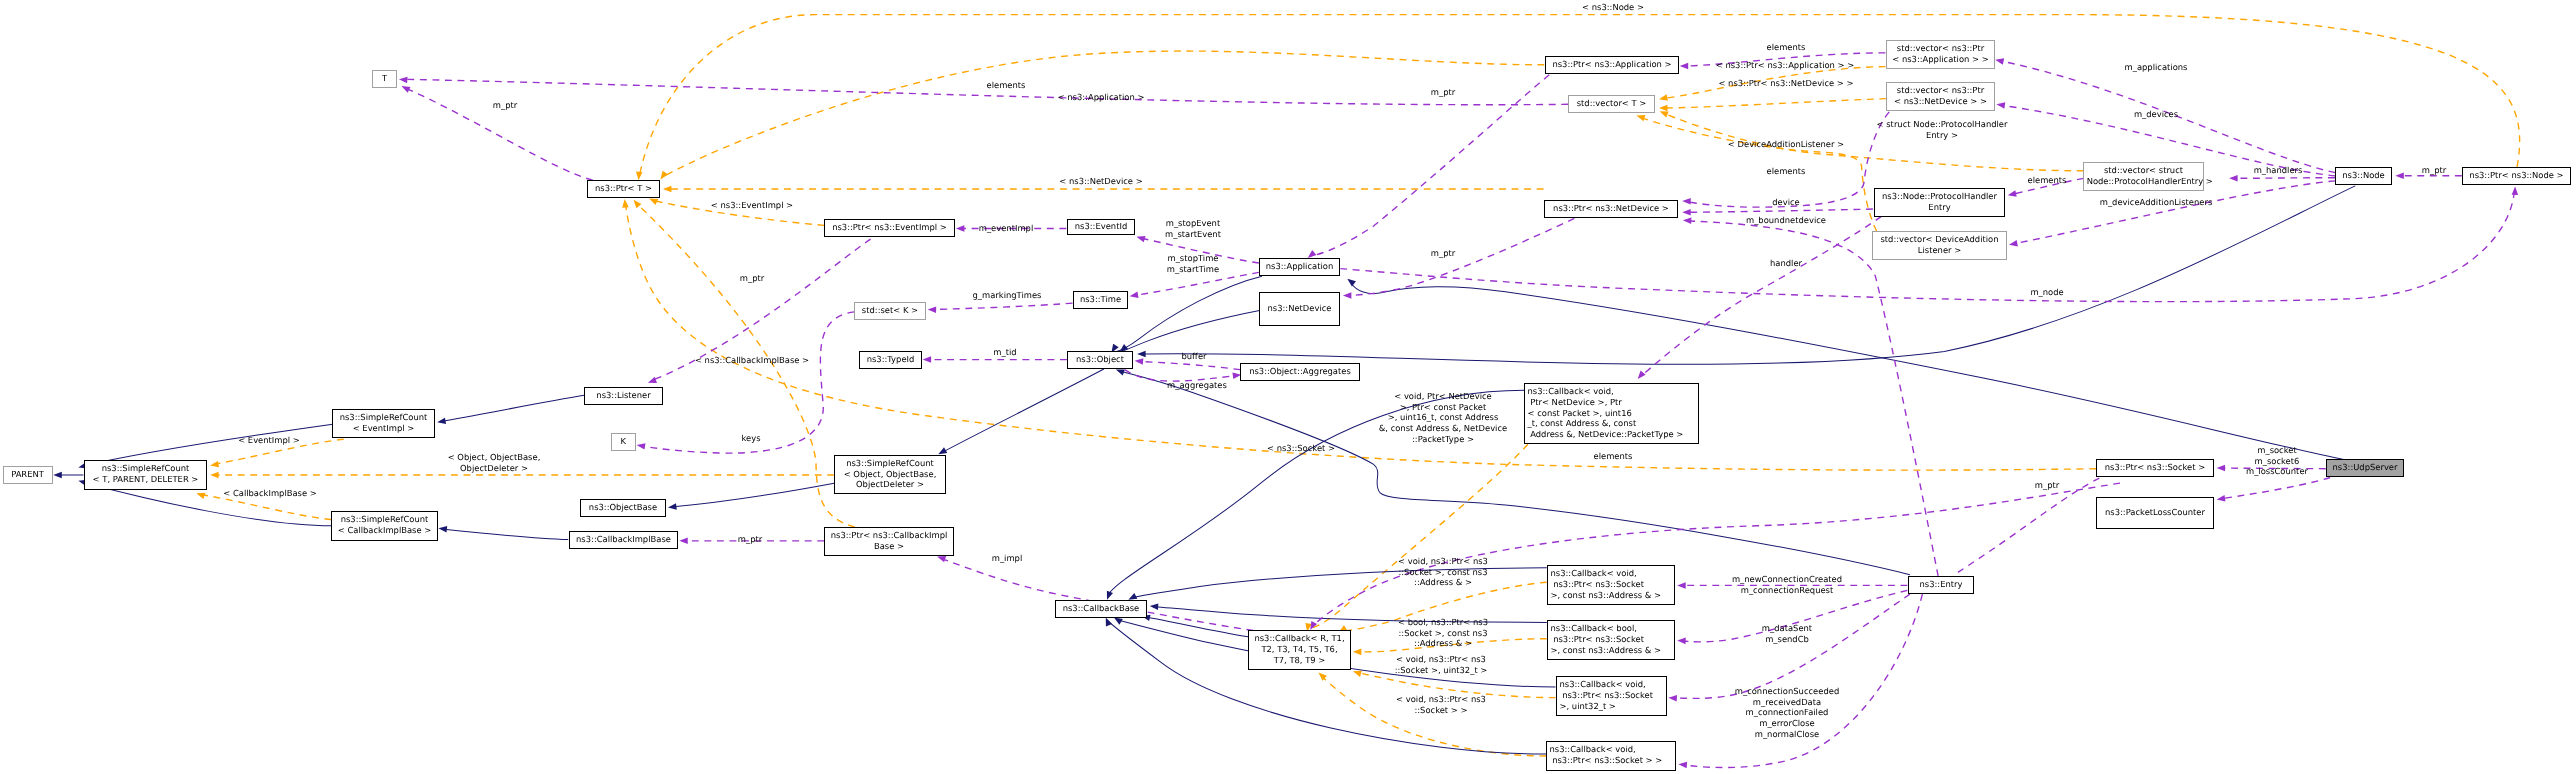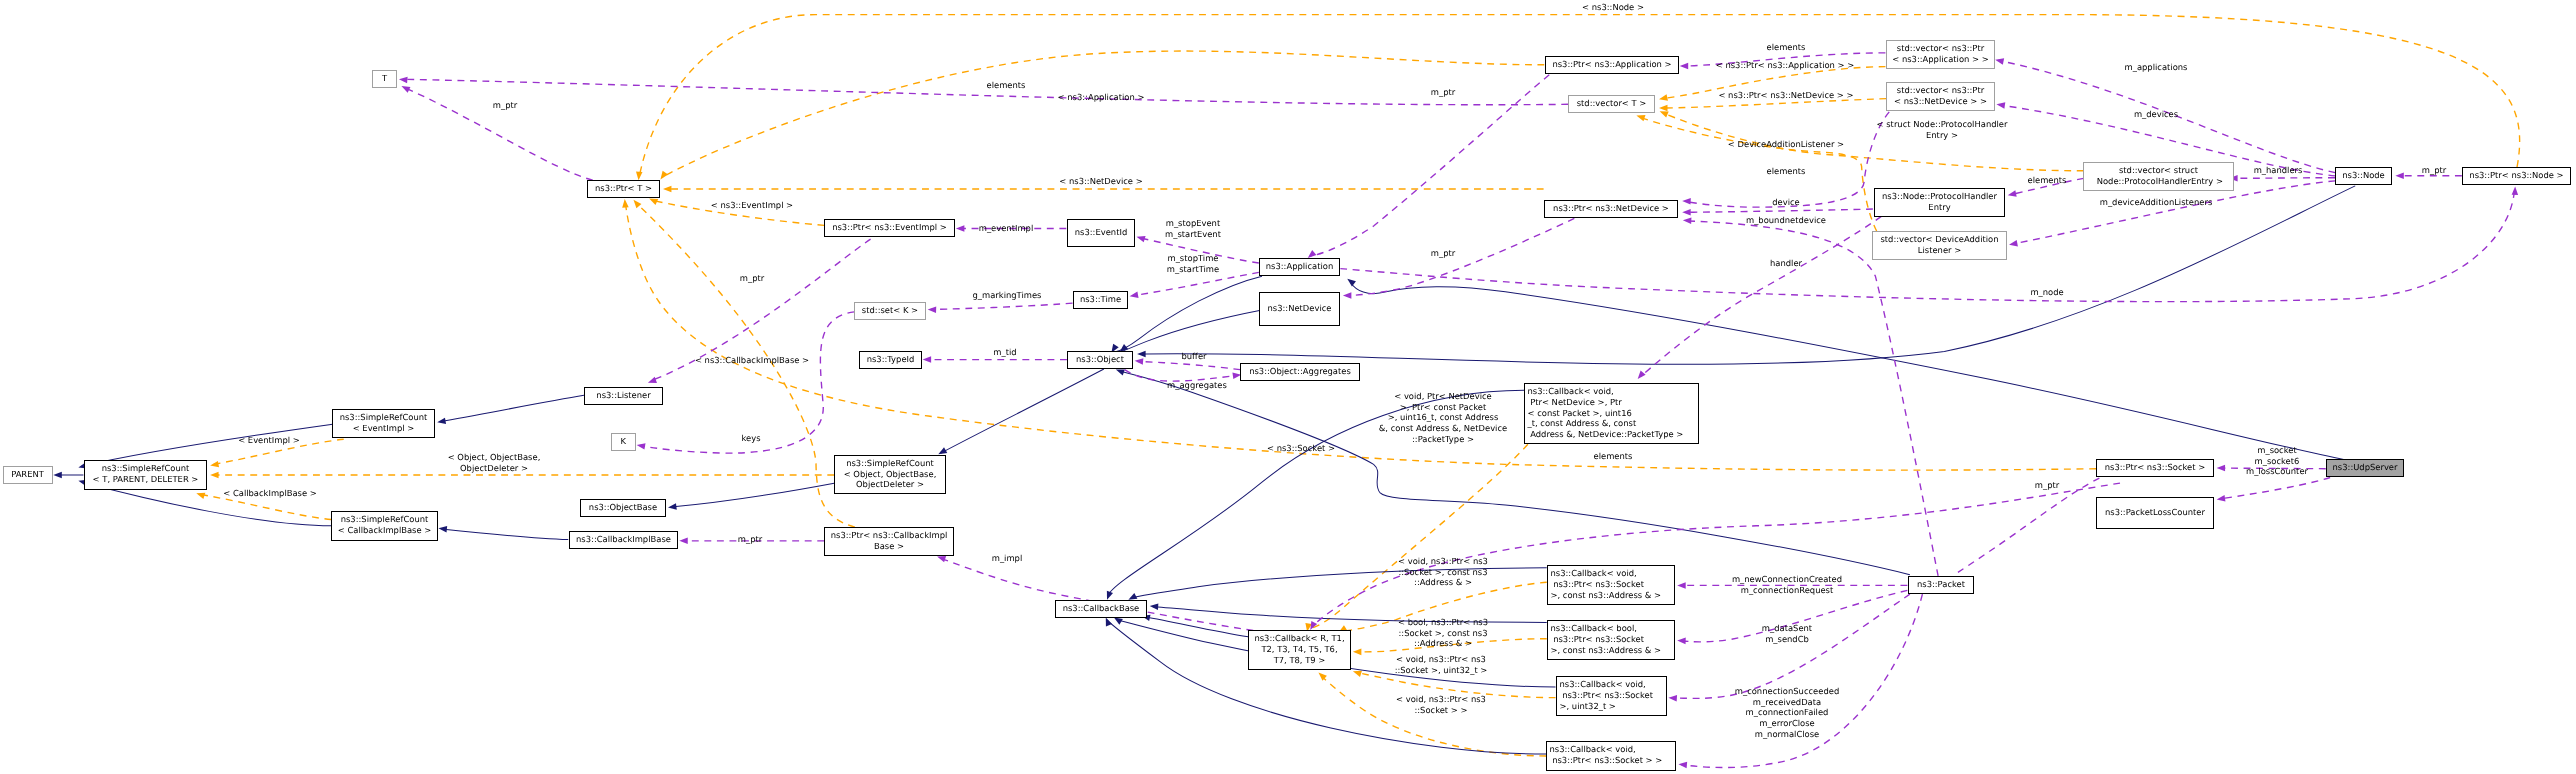--- a/index.html
+++ b/index.html
@@ -165,21 +165,21 @@
     <path class="e-u" d="M 3347,762 C 3300,785 3230,840 3170,880 C 3145,897 3125,910 3119,914" fill="none" stroke="#9A32CD" stroke-width="2.2" stroke-dasharray="11,9"></path>
     <polygon points="0,0 -13.5,5.2 -13.5,-5.2" fill="#9A32CD" transform="translate(3114,918) rotate(216)"></polygon>
     <path class="e-u" d="M 2510,348 C 2430,385 2330,430 2250,455 C 2210,467 2160,471 2146,471" fill="none" stroke="#9A32CD" stroke-width="2.2" stroke-dasharray="11,9"></path>
     <polygon points="0,0 -13.5,5.2 -13.5,-5.2" fill="#9A32CD" transform="translate(2141,471) rotate(180)"></polygon>
     </g>
   </svg>
   <div class="layer">
     <div class="node faint" style="left:372px;top:70px;width:25px;height:18px"><span>T</span></div>
     <div class="node" style="left:587px;top:180px;width:73px;height:18px"><span>ns3::Ptr&lt; T &gt;</span></div>
     <div class="node" style="left:824px;top:219px;width:131px;height:18px"><span>ns3::Ptr&lt; ns3::EventImpl &gt;</span></div>
-    <div class="node" style="left:1067px;top:219px;width:68px;height:28px"><span>ns3::EventId</span></div>
+    <div class="node" style="left:1067px;top:219px;width:68px;height:16px"><span>ns3::EventId</span></div>
     <div class="node" style="left:1259px;top:258px;width:81px;height:18px"><span>ns3::Application</span></div>
     <div class="node" style="left:1259px;top:292px;width:81px;height:34px"><span>ns3::NetDevice</span></div>
     <div class="node" style="left:1073px;top:291px;width:55px;height:18px"><span>ns3::Time</span></div>
     <div class="node faint" style="left:854px;top:302px;width:72px;height:18px"><span>std::set&lt; K &gt;</span></div>
     <div class="node" style="left:859px;top:351px;width:63px;height:18px"><span>ns3::TypeId</span></div>
     <div class="node" style="left:1067px;top:351px;width:66px;height:18px"><span>ns3::Object</span></div>
     <div class="node" style="left:1240px;top:363px;width:120px;height:18px"><span>ns3::Object::Aggregates</span></div>
     <div class="node" style="left:584px;top:387px;width:79px;height:18px"><span>ns3::Listener</span></div>
     <div class="node faint" style="left:611px;top:433px;width:24.5px;height:18px"><span>K</span></div>
     <div class="node" style="left:332px;top:409px;width:103px;height:29px"><span>ns3::SimpleRefCount</span><span>&lt; EventImpl &gt;</span></div>
@@ -190,45 +190,45 @@
     <div class="node" style="left:580px;top:499px;width:86px;height:18px"><span>ns3::ObjectBase</span></div>
     <div class="node" style="left:569px;top:531px;width:109px;height:18px"><span>ns3::CallbackImplBase</span></div>
     <div class="node" style="left:824px;top:527px;width:130px;height:29px"><span>ns3::Ptr&lt; ns3::CallbackImpl</span><span>Base &gt;</span></div>
     <div class="node" style="left:1055px;top:600px;width:92px;height:18px"><span>ns3::CallbackBase</span></div>
     <div class="node" style="left:1248px;top:630px;width:103px;height:40px"><span>ns3::Callback&lt; R, T1,</span><span>T2, T3, T4, T5, T6,</span><span>T7, T8, T9 &gt;</span></div>
     <div class="node left" style="left:1524px;top:383px;width:175px;height:61px"><span>ns3::Callback&lt; void,</span><span> Ptr&lt; NetDevice &gt;, Ptr</span><span>&lt; const Packet &gt;, uint16</span><span>_t, const Address &amp;, const</span><span> Address &amp;, NetDevice::PacketType &gt;</span></div>
     <div class="node left" style="left:1547px;top:565px;width:128px;height:40px"><span>ns3::Callback&lt; void,</span><span> ns3::Ptr&lt; ns3::Socket</span><span>&gt;, const ns3::Address &amp; &gt;</span></div>
     <div class="node left" style="left:1547px;top:620px;width:128px;height:40px"><span>ns3::Callback&lt; bool,</span><span> ns3::Ptr&lt; ns3::Socket</span><span>&gt;, const ns3::Address &amp; &gt;</span></div>
     <div class="node left" style="left:1556px;top:676px;width:111px;height:40px"><span>ns3::Callback&lt; void,</span><span> ns3::Ptr&lt; ns3::Socket</span><span>&gt;, uint32_t &gt;</span></div>
     <div class="node left" style="left:1546px;top:741px;width:130px;height:29.5px"><span>ns3::Callback&lt; void,</span><span> ns3::Ptr&lt; ns3::Socket &gt; &gt;</span></div>
-    <div class="node" style="left:1908px;top:576px;width:66px;height:18px"><span>ns3::Packet</span></div>
+    <div class="node" style="left:1908px;top:576px;width:66px;height:18px"><span>ns3::Entry</span></div>
     <div class="node faint" style="left:1886px;top:40px;width:109px;height:29px"><span>std::vector&lt; ns3::Ptr</span><span>&lt; ns3::Application &gt; &gt;</span></div>
     <div class="node faint" style="left:1886px;top:82px;width:109px;height:29px"><span>std::vector&lt; ns3::Ptr</span><span>&lt; ns3::NetDevice &gt; &gt;</span></div>
     <div class="node faint" style="left:1568px;top:95px;width:87px;height:18px"><span>std::vector&lt; T &gt;</span></div>
     <div class="node" style="left:1545px;top:56px;width:134px;height:18px"><span>ns3::Ptr&lt; ns3::Application &gt;</span></div>
     <div class="node" style="left:1544px;top:200px;width:134px;height:18px"><span>ns3::Ptr&lt; ns3::NetDevice &gt;</span></div>
-    <div class="node faint" style="left:2083px;top:162px;width:151px;height:29px"><span>std::vector&lt; struct</span><span> Node::ProtocolHandlerEntry &gt;</span></div>
+    <div class="node faint" style="left:2083px;top:162px;width:121px;height:29px"><span>std::vector&lt; struct</span><span> Node::ProtocolHandlerEntry &gt;</span></div>
     <div class="node" style="left:1874px;top:188px;width:131px;height:29px"><span>ns3::Node::ProtocolHandler</span><span>Entry</span></div>
     <div class="node faint" style="left:1872px;top:231px;width:135px;height:29px"><span>std::vector&lt; DeviceAddition</span><span>Listener &gt;</span></div>
     <div class="node" style="left:2335px;top:167px;width:57px;height:18px"><span>ns3::Node</span></div>
     <div class="node" style="left:2462px;top:167px;width:109px;height:18px"><span>ns3::Ptr&lt; ns3::Node &gt;</span></div>
     <div class="node" style="left:2096px;top:459px;width:118px;height:18px"><span>ns3::Ptr&lt; ns3::Socket &gt;</span></div>
     <div class="node" style="left:2096px;top:497px;width:118px;height:32px"><span>ns3::PacketLossCounter</span></div>
     <div class="node hl" style="left:2326px;top:459px;width:78px;height:18px"><span>ns3::UdpServer</span></div>
   </div>
   <div class="layer">
     <div class="lbl" style="left:1613px;top:1.9px"><div>&lt; ns3::Node &gt;</div></div>
     <div class="lbl" style="left:1786px;top:42px"><div>elements</div></div>
     <div class="lbl" style="left:2156px;top:62px"><div>m_applications</div></div>
     <div class="lbl" style="left:1785px;top:60px"><div>&lt; ns3::Ptr&lt; ns3::Application &gt; &gt;</div></div>
     <div class="lbl" style="left:1006px;top:80px"><div>elements</div></div>
     <div class="lbl" style="left:505px;top:100px"><div>m_ptr</div></div>
     <div class="lbl" style="left:1101px;top:92px"><div>&lt; ns3::Application &gt;</div></div>
     <div class="lbl" style="left:1443px;top:87px"><div>m_ptr</div></div>
-    <div class="lbl" style="left:1786px;top:90px"><div>&lt; ns3::Ptr&lt; ns3::NetDevice &gt; &gt;</div></div>
+    <div class="lbl" style="left:1786px;top:78px"><div>&lt; ns3::Ptr&lt; ns3::NetDevice &gt; &gt;</div></div>
     <div class="lbl" style="left:2156px;top:109px"><div>m_devices</div></div>
     <div class="lbl" style="left:1942px;top:119px"><div>&lt; struct Node::ProtocolHandler</div><div>Entry &gt;</div></div>
     <div class="lbl" style="left:1786px;top:139px"><div>&lt; DeviceAdditionListener &gt;</div></div>
     <div class="lbl" style="left:1101px;top:176px"><div>&lt; ns3::NetDevice &gt;</div></div>
     <div class="lbl" style="left:2047px;top:175px"><div>elements</div></div>
     <div class="lbl" style="left:2278px;top:165px"><div>m_handlers</div></div>
     <div class="lbl" style="left:2434px;top:165px"><div>m_ptr</div></div>
     <div class="lbl" style="left:752px;top:200px"><div>&lt; ns3::EventImpl &gt;</div></div>
     <div class="lbl" style="left:1006px;top:223px"><div>m_eventImpl</div></div>
     <div class="lbl" style="left:1193px;top:218px"><div>m_stopEvent</div><div>m_startEvent</div></div>

